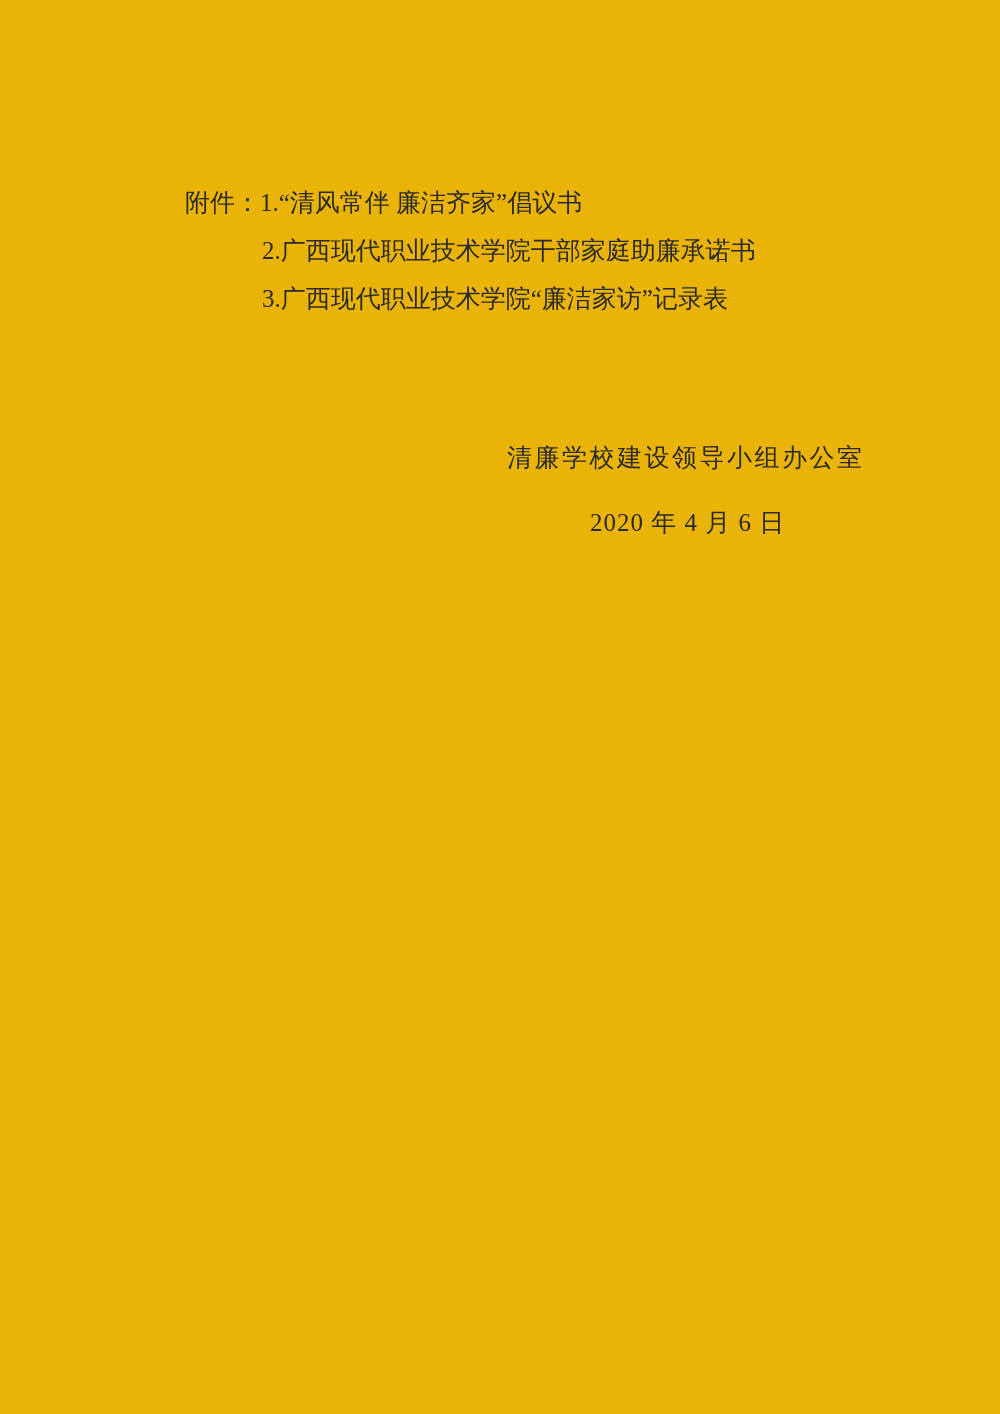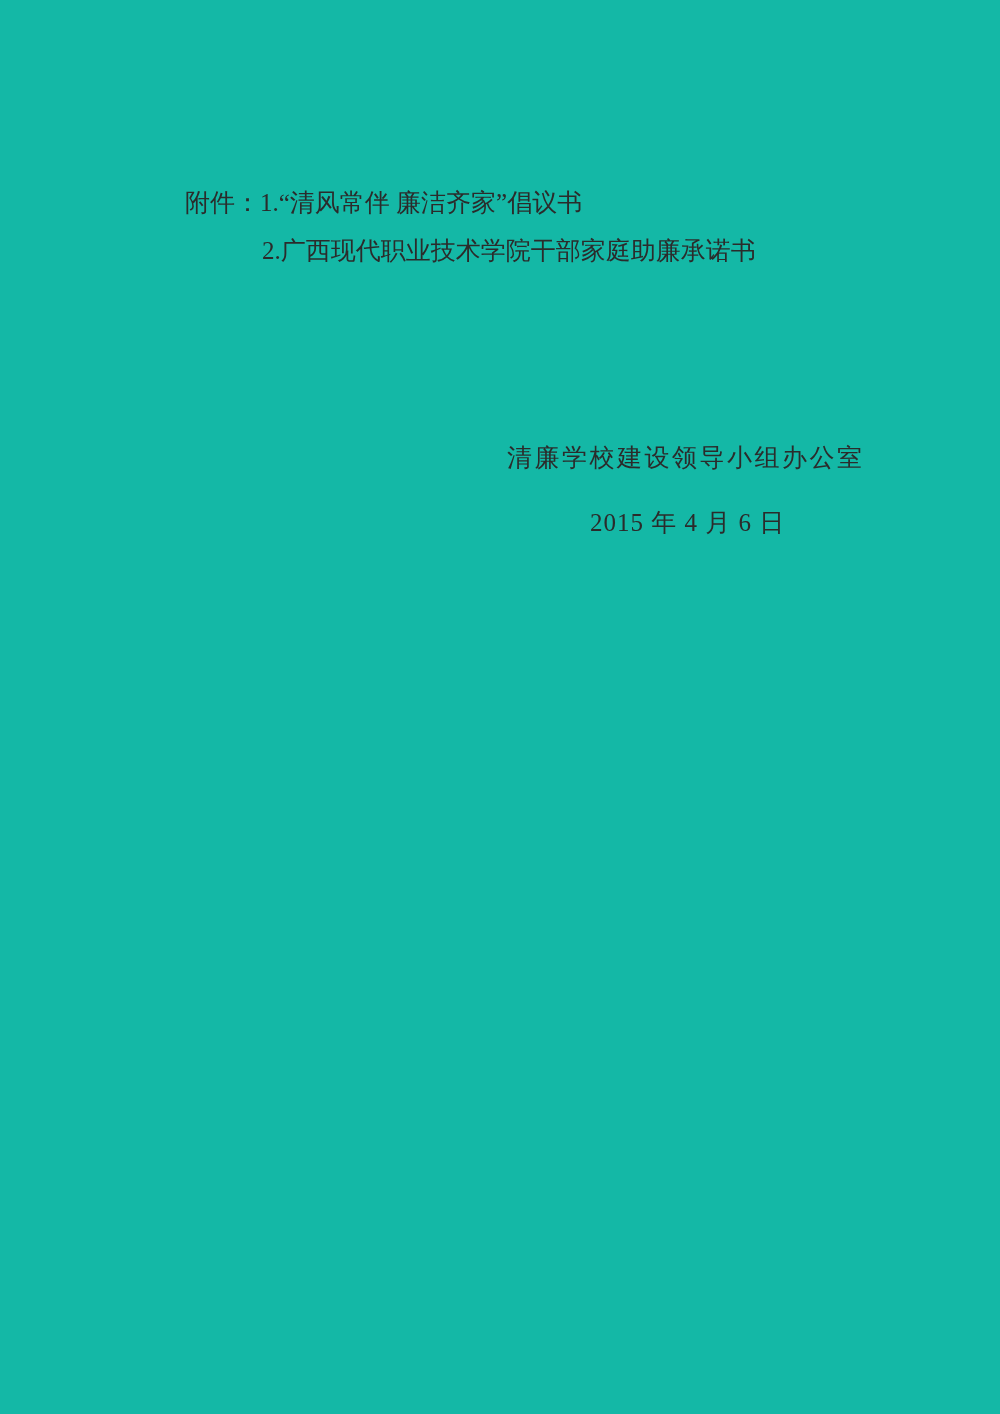--- a/index.html
+++ b/index.html
@@ -10,21 +10,21 @@
   body {
     width: 1000px;
     height: 1414px;
     font-family: "Liberation Serif", "DejaVu Serif", serif;
     color: #2b2b2b;
   }
   .page {
     position: relative;
     width: 1000px;
     height: 1414px;
-    background: #14b8a6;
+    background: #eab308;
     overflow: hidden;
   }
   .doc-line {
     position: absolute;
     font-size: 25px;
     line-height: 26px;
     white-space: pre;
     color: #2b2b2b;
     -webkit-font-smoothing: antialiased;
   }
@@ -35,17 +35,18 @@
   #date       { left: 590px; top: 510px; letter-spacing: 1px; }
 </style>
 </head>
 <body>
 
 <div class="page">
   <div class="doc-line" id="att-line-1">附件：1.“清风常伴 廉洁齐家”倡议书</div>
 
   <div class="doc-line" id="att-line-2">2.广西现代职业技术学院干部家庭助廉承诺书</div>
 
+  <div class="doc-line" id="att-line-3">3.广西现代职业技术学院“廉洁家访”记录表</div>
 
   <div class="doc-line" id="signature">清廉学校建设领导小组办公室</div>
 
-  <div class="doc-line" id="date">2015 年 4 月 6 日</div>
+  <div class="doc-line" id="date">2020 年 4 月 6 日</div>
 </div>
 
 </body></html>

